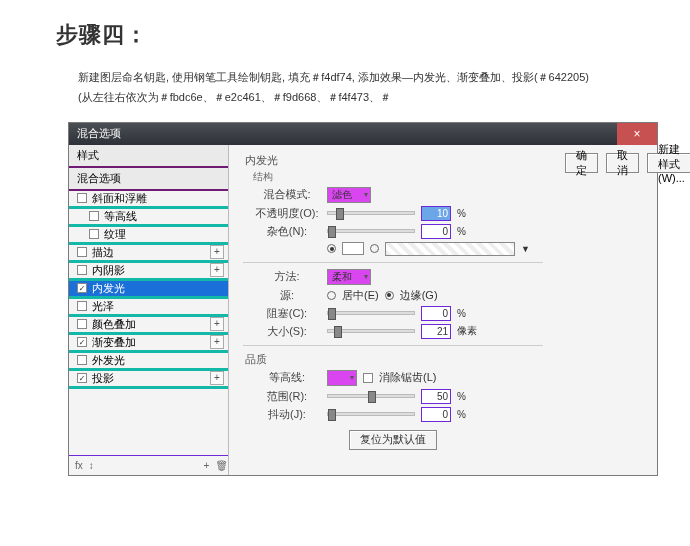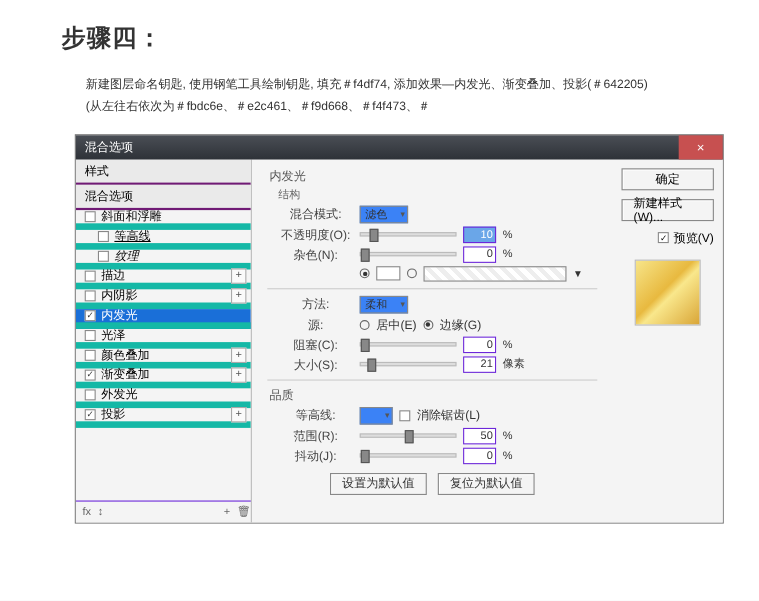--- a/index.html
+++ b/index.html
@@ -7,48 +7,48 @@
 .page{padding:20px 56px 10px 56px}
 .heading{font-size:22px;font-weight:700;color:#333;margin-bottom:18px;letter-spacing:1px}
 .para{font-size:11px;color:#333;line-height:1.8;text-indent:2em}
 .dialog-wrap{margin:14px 12px 0 12px;border:1px solid #7a7a7a;background:#efefef;position:relative;width:590px}
 .titlebar{height:22px;background:linear-gradient(#4a4e55,#2e3238);display:flex;align-items:center;color:#fff;font-size:11px;padding-left:8px;position:relative}
 .titlebar .close{position:absolute;right:0;top:0;width:40px;height:22px;background:#c75050;display:flex;align-items:center;justify-content:center;font-size:12px;color:#fff}
 .dlg-body{display:flex;height:330px;background:#f4f4f4}
 .left{width:160px;border-right:1px solid #bbb;display:flex;flex-direction:column}
 .left-list{flex:1;overflow:hidden}
 .lh{padding:3px 8px;font-size:11px;border-bottom:2px solid #701a75;background:#eaeaea}
-.li{display:flex;align-items:center;padding:2px 4px 2px 8px;font-size:11px;border-bottom:6px solid #14b8a6;justify-content:center;height:18px}
+.li{display:flex;align-items:center;padding:2px 4px 2px 8px;font-size:11px;border-bottom:3px solid #14b8a6;justify-content:center;height:18px}
 .li.sel{background:#1a6fd8;color:#fff}
 .li .cb{width:10px;height:10px;border:1px solid #888;margin-right:5px;background:#fff;display:inline-flex;align-items:center;justify-content:center;font-size:8px;color:#333}
 .li .lbl{flex:1}
 .li .plus{width:14px;height:14px;border:1px solid #aaa;background:#fafafa;text-align:center;line-height:12px;font-size:10px;color:#555}
 .left-foot{height:20px;border-top:1px solid #6d28d9;display:flex;align-items:center;gap:6px;padding-left:6px;font-size:10px;color:#666}
 .left-foot span{display:inline-block}
 .mid{flex:1;padding:6px 10px;font-size:11px;color:#333;overflow:hidden}
 .group-title{font-size:11px;color:#555;margin:2px 0 2px 6px}
 .sub{font-size:10px;color:#666;margin-left:14px;margin-bottom:2px}
 .row{display:flex;align-items:center;margin:3px 0 3px 14px;font-size:11px;gap:6px}
 .row .lab{width:68px;text-align:center;color:#444}
-.sel-box{height:16px;border:1px solid #888;background:#3b82f6;font-size:10px;padding:0 14px 0 4px;position:relative;min-width:44px;display:inline-flex;align-items:center}
+.sel-box{height:16px;border:1px solid #888;background:#d946ef;font-size:10px;padding:0 14px 0 4px;position:relative;min-width:44px;display:inline-flex;align-items:center}
 .sel-box::after{content:"▾";position:absolute;right:2px;font-size:8px;color:#555}
 .slider{flex:0 0 88px;height:4px;background:#ddd;border:1px solid #bbb;position:relative}
 .slider .thumb{position:absolute;top:-4px;width:8px;height:12px;background:#888;border:1px solid #555}
 .num{width:30px;height:15px;border:1px solid #6d28d9;background:#fff;font-size:10px;text-align:right;padding-right:2px;line-height:13px}
 .num.blue{background:#6aa6e8;color:#fff}
 .pct{font-size:10px}
 .swatch{width:22px;height:13px;border:1px solid #888;background:#fff}
 .pattern{width:130px;height:14px;border:1px solid #888;background:repeating-linear-gradient(45deg,#eee 0,#eee 4px,#fff 4px,#fff 8px)}
 .hr{border:none;border-top:1px solid #ccc;margin:6px 4px}
 .radio{width:9px;height:9px;border:1px solid #666;border-radius:50%;display:inline-flex;align-items:center;justify-content:center}
 .radio.on::after{content:"";width:4px;height:4px;background:#333;border-radius:50%}
 .cbx{width:10px;height:10px;border:1px solid #888;background:#fff;display:inline-flex;align-items:center;justify-content:center;font-size:8px}
 .bottom-btns{display:flex;gap:10px;justify-content:center;margin-top:8px}
 .btn{height:20px;padding:0 10px;border:1px solid #888;background:#f4f4f4;font-size:11px;box-shadow:1px 1px 0 #fff inset;display:inline-flex;align-items:center;justify-content:center}
-.right{width:100px;padding:8px 8px;display:flex;flex-direction:column;gap:8px;align-items:flex-end}
+.right{width:100px;padding:8px 8px;display:flex;flex-direction:row;gap:8px;align-items:flex-start}
 .right .btn{width:84px}
 .chk-row{display:flex;align-items:center;gap:4px;font-size:11px;justify-content:center}
 .preview{width:60px;height:60px;margin:4px auto;background:linear-gradient(135deg,#f7e58a 0%,#e8b93f 45%,#f9e78c 55%,#d9a536 100%);border:1px solid #bbb}
 </style>
 </head>
 <body>
 
 <div class="page">
   <div class="heading">步骤四：</div>
   <div class="para">新建图层命名钥匙, 使用钢笔工具绘制钥匙, 填充＃f4df74, 添加效果—内发光、渐变叠加、投影(＃642205)</div>
@@ -63,25 +63,25 @@
 
       <div class="left">
         <div class="left-list">
           <div class="lh">样式</div>
           <div class="lh">混合选项</div>
           <div id="style-list">
               <div class="li">
                 <span class="cb"></span>
                 <span class="lbl">斜面和浮雕</span>
               </div>
-              <div class="li" style="padding-left: 20px; text-decoration: underline;">
+              <div class="li" style="padding-left: 20px;">
                 <span class="cb"></span>
                 <span class="lbl">等高线</span>
               </div>
-              <div class="li" style="padding-left: 20px; font-style: italic;">
+              <div class="li" style="padding-left: 20px;">
                 <span class="cb"></span>
                 <span class="lbl">纹理</span>
               </div>
               <div class="li">
                 <span class="cb"></span>
                 <span class="lbl">描边</span>
                 <span class="plus">+</span>
               </div>
               <div class="li">
                 <span class="cb"></span>
@@ -205,27 +205,27 @@
         </div>
         <div class="row">
           <span class="lab">抖动(J):</span>
           <div class="slider">
               <div class="thumb" style="left:0"></div>
             </div>
           <div class="num">0</div>
           <span class="pct">%</span>
         </div>
         <div class="bottom-btns">
-          <div class="btn">设置为默认值</div>
           <div class="btn">复位为默认值</div>
         </div>
       </div>
 
       <div class="right">
         <div class="btn">确定</div>
+        <div class="btn">取消</div>
         <div class="btn">新建样式(W)...</div>
         <div class="chk-row">
           <span class="cbx">✓</span>
           <span>预览(V)</span>
         </div>
         <div class="preview"></div>
       </div>
     </div>
   </div>
 </div>

